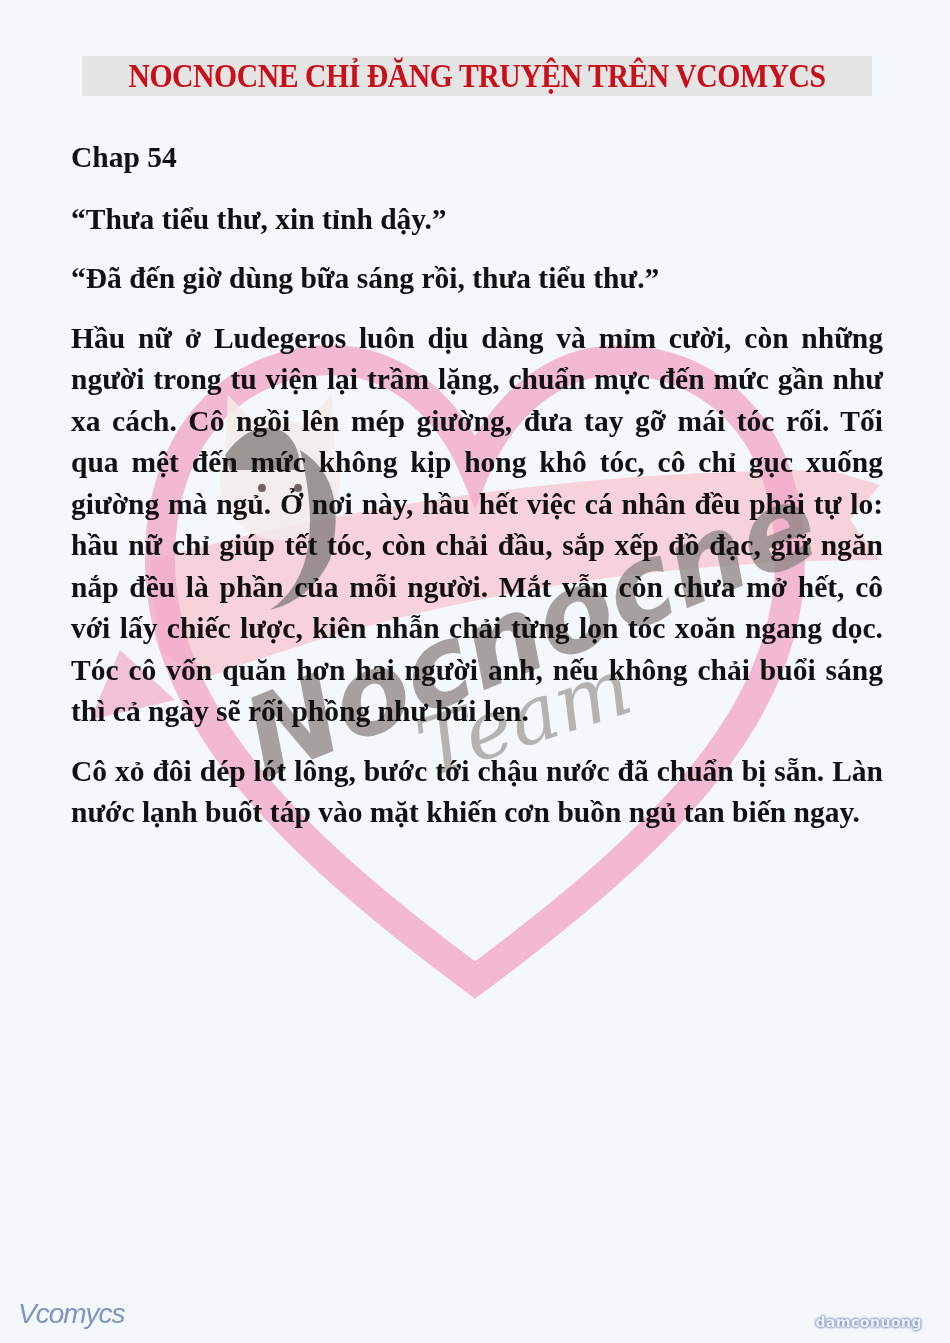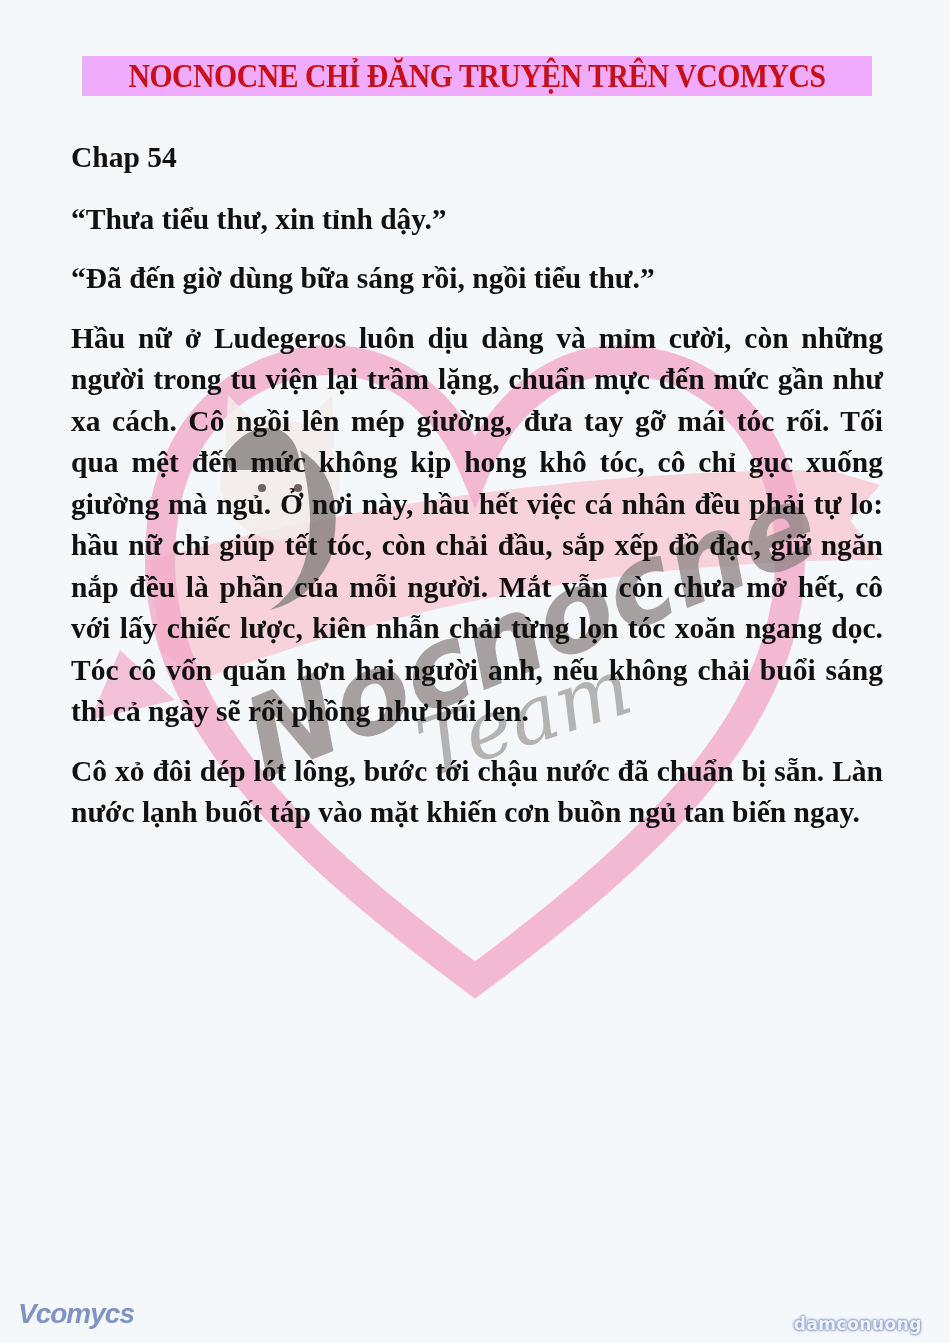--- a/index.html
+++ b/index.html
@@ -6,44 +6,44 @@
   body {
     width: 950px; height: 1343px; overflow: hidden; position: relative;
     background: #f5f8fb;
     font-family: "Liberation Serif", "DejaVu Serif", serif;
     color: #111;
   }
   .page { position: absolute; inset: 0; }
   .watermark { position: absolute; left: 0; top: 0; width: 950px; height: 1343px; pointer-events: none; }
   .banner {
     position: absolute; left: 82px; top: 56px; width: 790px; height: 40px;
-    background: #f0abfc;
+    background: #e5e5e5;
   }
   .banner-text {
     position: absolute; left: 0; right: 0; top: 0; text-align: center;
     font-family: "Liberation Serif", "DejaVu Serif", serif;
     font-weight: bold; color: #c8101a; font-size: 33px; line-height: 40px;
     letter-spacing: -0.5px; transform: scaleX(0.9); transform-origin: center;
     white-space: nowrap;
   }
   .content {
     position: absolute; left: 71px; top: 137px; width: 812px;
     font-size: 29.5px; line-height: 41.5px;
   }
   .content p { margin: 0 0 18px 0; text-align: justify; font-weight: bold; }
   .content p.chap { margin-bottom: 20px; }
   .logo-left {
     position: absolute; left: 18px; top: 1298px;
     font-family: "Liberation Sans", "DejaVu Sans", sans-serif;
-    font-style: italic; font-weight: bold; font-size: 28px;
+    font-style: italic; font-weight: normal; font-size: 28px;
     color: #7f93c4; letter-spacing: -1px;
   }
   .logo-right {
     position: absolute; right: 28px; top: 1314px;
-    font-family: "DejaVu Sans", sans-serif; font-size: 17px; font-weight: bold;
+    font-family: "DejaVu Sans", sans-serif; font-size: 14px; font-weight: bold;
     color: #eef2fa; letter-spacing: 0.5px;
     text-shadow: 0 0 3px #7e90c0, 0 0 3px #7e90c0, 0 0 2px #7e90c0;
   }
 </style>
 </head>
 <body>
 
 <div class="page">
 
   <svg class="watermark" viewBox="0 0 950 1343">
@@ -67,20 +67,20 @@
     <text x="420" y="760" transform="rotate(-18 480 740)" font-family="DejaVu Serif, serif" font-style="italic" font-size="80" fill="#8c8482" opacity="0.6">Team</text>
   </svg>
 
   <div class="banner">
     <div class="banner-text">NOCNOCNE CHỈ ĐĂNG TRUYỆN TRÊN VCOMYCS</div>
   </div>
 
   <div class="content">
     <p class="chap">Chap 54</p>
     <p>“Thưa tiểu thư, xin tỉnh dậy.”</p>
-    <p>“Đã đến giờ dùng bữa sáng rồi, ngồi tiểu thư.”</p>
+    <p>“Đã đến giờ dùng bữa sáng rồi, thưa tiểu thư.”</p>
     <p>Hầu nữ ở Ludegeros luôn dịu dàng và mỉm cười, còn những người trong tu viện lại trầm lặng, chuẩn mực đến mức gần như xa cách. Cô ngồi lên mép giường, đưa tay gỡ mái tóc rối. Tối qua mệt đến mức không kịp hong khô tóc, cô chỉ gục xuống giường mà ngủ. Ở nơi này, hầu hết việc cá nhân đều phải tự lo: hầu nữ chỉ giúp tết tóc, còn chải đầu, sắp xếp đồ đạc, giữ ngăn nắp đều là phần của mỗi người. Mắt vẫn còn chưa mở hết, cô với lấy chiếc lược, kiên nhẫn chải từng lọn tóc xoăn ngang dọc. Tóc cô vốn quăn hơn hai người anh, nếu không chải buổi sáng thì cả ngày sẽ rối phồng như búi len.</p>
     <p>Cô xỏ đôi dép lót lông, bước tới chậu nước đã chuẩn bị sẵn. Làn nước lạnh buốt táp vào mặt khiến cơn buồn ngủ tan biến ngay.</p>
   </div>
 
   <div class="logo-left">Vcomycs</div>
   <div class="logo-right">damconuong</div>
 </div>
 
 </body></html>

